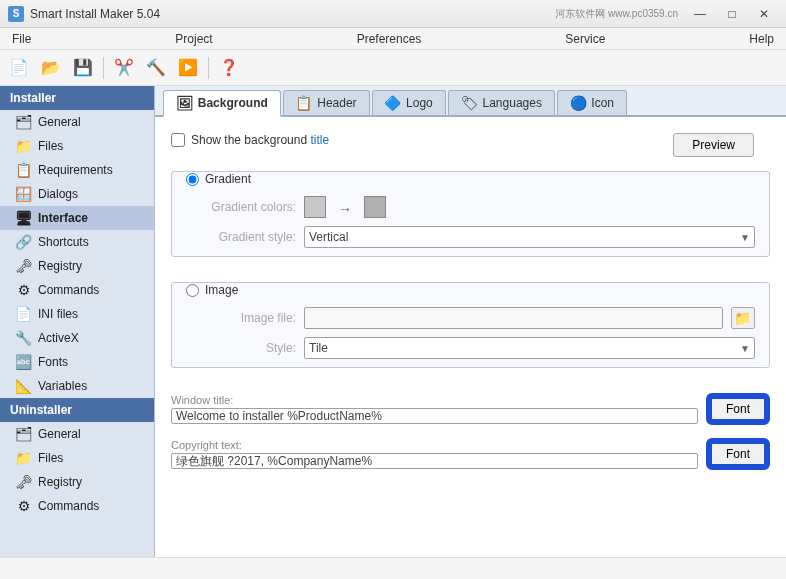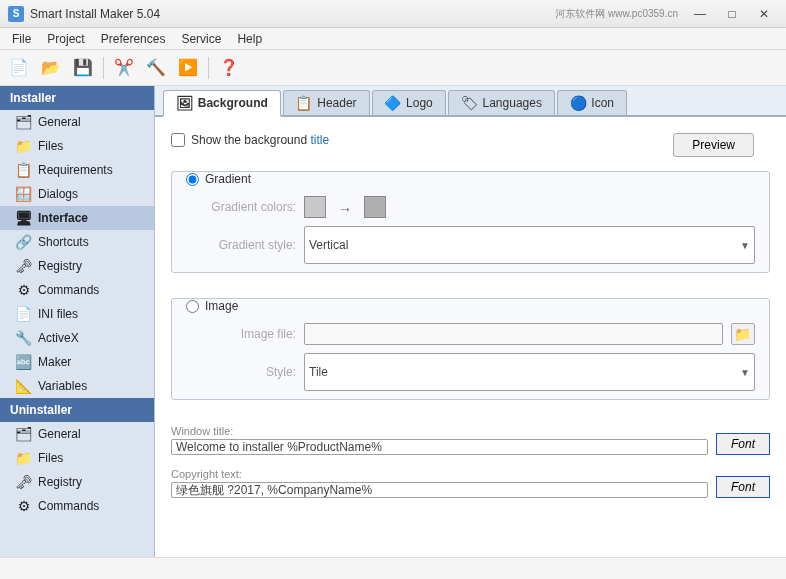--- a/index.html
+++ b/index.html
@@ -48,20 +48,21 @@
     }
 
     
     .menu-bar {
       background: #f5f5f5;
       height: 22px;
       display: flex;
       align-items: center;
       padding: 0 4px;
       border-bottom: 1px solid #ddd;
+      justify-content: space-between;
     }
     .menu-item {
       padding: 2px 8px;
       font-size: 12px;
       color: #333;
       cursor: pointer;
     }
 
     
     .toolbar {
@@ -249,21 +250,21 @@
     .color-arrow { font-size: 14px; color: #555; margin: 0 4px; }
     .color-swatch2 {
       width: 22px; height: 22px;
       border: 1px solid #888;
       background: #b0b0b0;
       display: inline-block;
     }
 
     .select-field {
       flex: 1;
-      height: 38px;
+      height: 22px;
       border: 1px solid #a0a0a0;
       background: white;
       font-size: 12px;
       padding: 0 4px;
       display: flex;
       align-items: center;
       justify-content: space-between;
       cursor: pointer;
       border-radius: 2px;
     }
@@ -318,26 +319,25 @@
       margin-bottom: 2px;
     }
     .bottom-input-wrap {
       flex: 1;
       display: flex;
       flex-direction: column;
     }
     .font-btn {
       padding: 3px 14px;
       background: #f0f0f0;
-      border: 1px solid #1d4ed8;
-      border-radius: 0;
+      border: 6px solid #1d4ed8;
+      border-radius: 6px;
       cursor: pointer;
       font-size: 12px;
       min-width: 50px;
-      font-style: italic;
     }
 
     .disabled-text { color: #aaa; }
     .blue-text { color: #1a6dc0; }
   </style>
 </head>
 <body>
 
 <div class="title-bar">
   <div class="title-bar-icon">S</div>
@@ -410,21 +410,21 @@
     <div class="sidebar-item">
       <span class="sidebar-item-icon">📄</span>
       <span>INI files</span>
     </div>
     <div class="sidebar-item">
       <span class="sidebar-item-icon">🔧</span>
       <span>ActiveX</span>
     </div>
     <div class="sidebar-item">
       <span class="sidebar-item-icon">🔤</span>
-      <span>Maker</span>
+      <span>Fonts</span>
     </div>
     <div class="sidebar-item">
       <span class="sidebar-item-icon">📐</span>
       <span>Variables</span>
     </div>
 
     <div class="sidebar-section-header">Uninstaller</div>
 
     <div class="sidebar-item">
       <span class="sidebar-item-icon">🗂</span>

